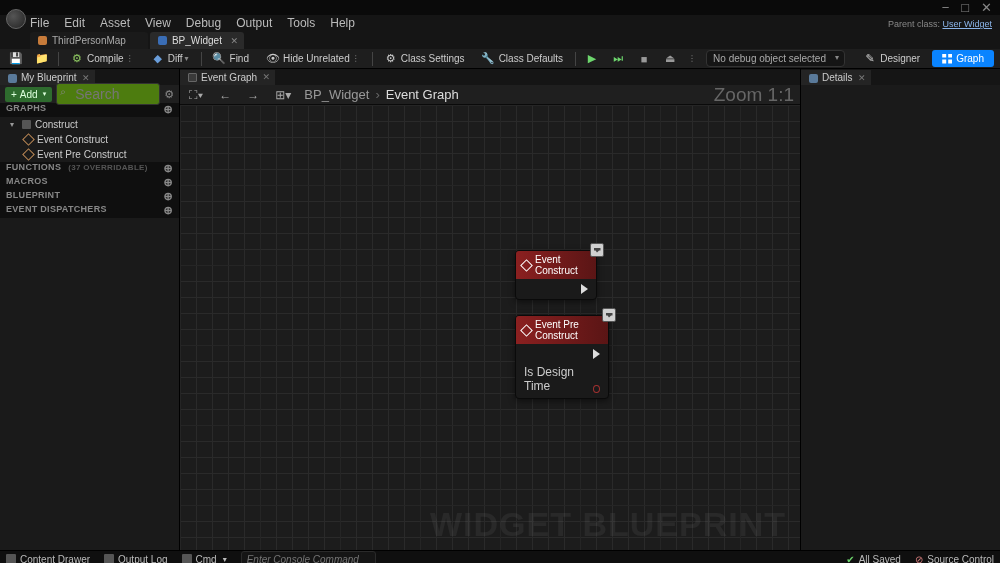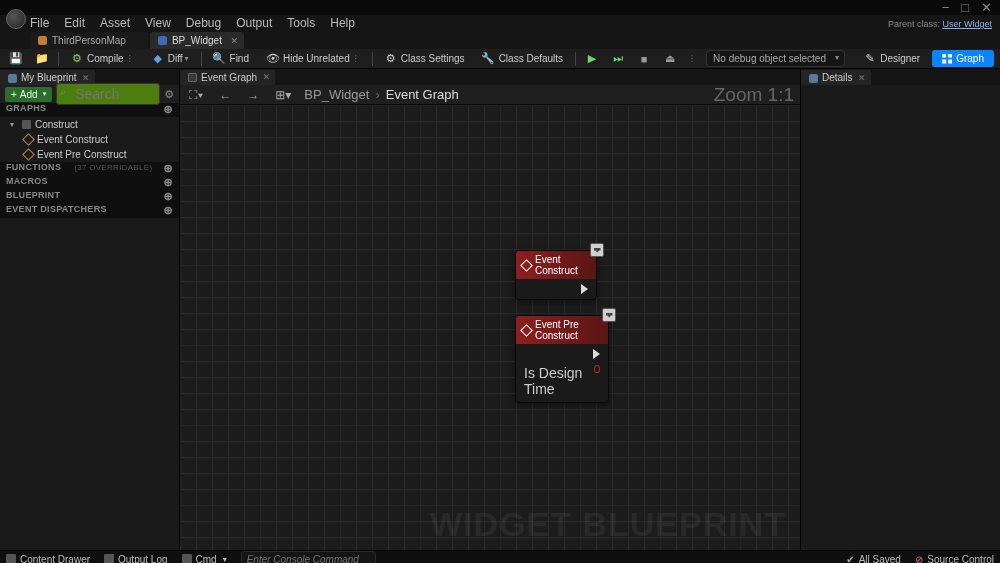--- a/index.html
+++ b/index.html
@@ -39,21 +39,21 @@
 .panel-tab .pico{width:9px;height:9px;background:#5a7a9a;border-radius:2px}
 .add-row{height:18px;display:flex;align-items:center;gap:4px;padding:0 5px;background:#1f1f1f}
 .add-btn{background:#2e6b2e;color:#dfd;padding:2px 6px;font-size:10px;border-radius:2px;display:flex;align-items:center;gap:3px;cursor:pointer}
 .add-btn::after{content:"▾";font-size:7px;margin-left:2px}
 .search-mb{flex:1;position:relative}
 .search-mb input{width:100%;background:#4d7c0f;border:1px solid #333;padding:2px 21px 2px 18px;font-size:14px;color:#ccc;border-radius:3px}
 .search-mb .sico{position:absolute;left:4px;top:3px;color:#888;font-size:10px}
 .gear{color:#888;font-size:11px;cursor:pointer}
 .section-hdr{height:14px;background:#0f0f0f;display:flex;align-items:flex-start;justify-content:space-between;padding:0 6px;font-size:9px;color:#888;font-weight:bold;letter-spacing:.3px;cursor:pointer}
 .section-hdr .plus{color:#888;font-size:11px}
-.section-hdr .sub{color:#555;font-weight:normal;font-size:8px;margin-left:13px}
+.section-hdr .sub{color:#555;font-weight:bold;font-size:8px;margin-left:7px}
 .tree-item{display:flex;align-items:center;gap:4px;padding:2px 6px;font-size:10px;color:#ccc;cursor:pointer}
 .tree-item.lvl1{padding-left:10px}
 .tree-item.lvl2{padding-left:24px}
 .tree-item .caret{font-size:8px;color:#999;width:8px}
 .tree-item .gico{width:9px;height:9px;background:#555;border-radius:1px}
 .tree-item .eico{width:9px;height:9px;border:1px solid #b85;transform:rotate(45deg);background:#1a1a1a}
 .center{flex:1;display:flex;flex-direction:column;position:relative;background:#1a1a1a}
 .center-tabs{height:16px;background:#151515;display:flex;align-items:center}
 .ctab{padding:2px 8px;font-size:10px;color:#ccc;background:#242424;display:flex;align-items:center;gap:4px;position:relative;padding-right:18px}
 .ctab .x{position:absolute;right:5px;font-size:9px;color:#777}
@@ -66,21 +66,21 @@
 .zoom{margin-left:auto;font-size:19px;color:#666}
 .canvas{flex:1;position:relative;background:#1c1c1c;background-image:linear-gradient(#252525 1px,transparent 1px),linear-gradient(90deg,#252525 1px,transparent 1px),linear-gradient(#2a2a2a 1px,transparent 1px),linear-gradient(90deg,#2a2a2a 1px,transparent 1px);background-size:80px 80px,80px 80px,16px 16px,16px 16px;overflow:hidden}
 .watermark{position:absolute;right:14px;bottom:6px;font-size:34px;font-weight:900;color:rgba(255,255,255,.06);letter-spacing:1px}
 .node{position:absolute;background:#1a1a1a;border:1px solid #0a0a0a;border-radius:4px;box-shadow:0 2px 6px rgba(0,0,0,.5);min-width:82px}
 .node-hdr{background:linear-gradient(90deg,#8b2020,#5a1515);padding:3px 20px 3px 6px;display:flex;align-items:center;gap:4px;font-size:10px;color:#fff;border-radius:3px 3px 0 0;position:relative}
 .node-hdr .nico{width:9px;height:9px;border:1.5px solid #fff;transform:rotate(45deg);flex-shrink:0}
 .node-badge{position:absolute;right:-8px;top:-8px;width:14px;height:14px;background:#d0d0d0;border:1px solid #555;border-radius:2px;display:flex;align-items:center;justify-content:center}
 .node-badge::before{content:"";width:7px;height:5px;background:#444;clip-path:polygon(0 0,100% 0,100% 60%,80% 60%,50% 100%,30% 60%,0 60%)}
 .node-body{padding:5px 8px;display:flex;flex-direction:column;gap:6px;align-items:flex-end}
 .exec-pin{width:0;height:0;border-left:7px solid #ddd;border-top:5px solid transparent;border-bottom:5px solid transparent;cursor:pointer}
-.node-row{display:flex;align-items:flex-start;gap:5px;font-size:14px;color:#ccc}
+.node-row{display:flex;align-items:flex-end;gap:5px;font-size:12px;color:#ccc}
 .bool-pin{width:8px;height:8px;border-radius:50%;border:1.5px solid #a03030;cursor:pointer}
 .right-panel{width:200px;background:#1a1a1a;border-left:1px solid #000}
 .bottombar{height:17px;background:#0f0f0f;display:flex;align-items:center;padding:0 6px;gap:14px;border-top:1px solid #000}
 .bbtn{display:flex;align-items:center;gap:4px;font-size:10px;color:#bbb;cursor:pointer}
 .bbtn .bico{width:10px;height:10px;background:#555;border-radius:1px}
 .cmd-input{background:#151515;border:1px solid #2a2a2a;padding:2px 5px;font-size:10px;color:#666;width:135px;border-radius:3px;font-style:italic}
 .status-r{margin-left:auto;display:flex;gap:14px;align-items:center}
 .check{color:#6dd66d;font-size:10px}
 .ban{color:#c77;font-size:10px}
 </style>

